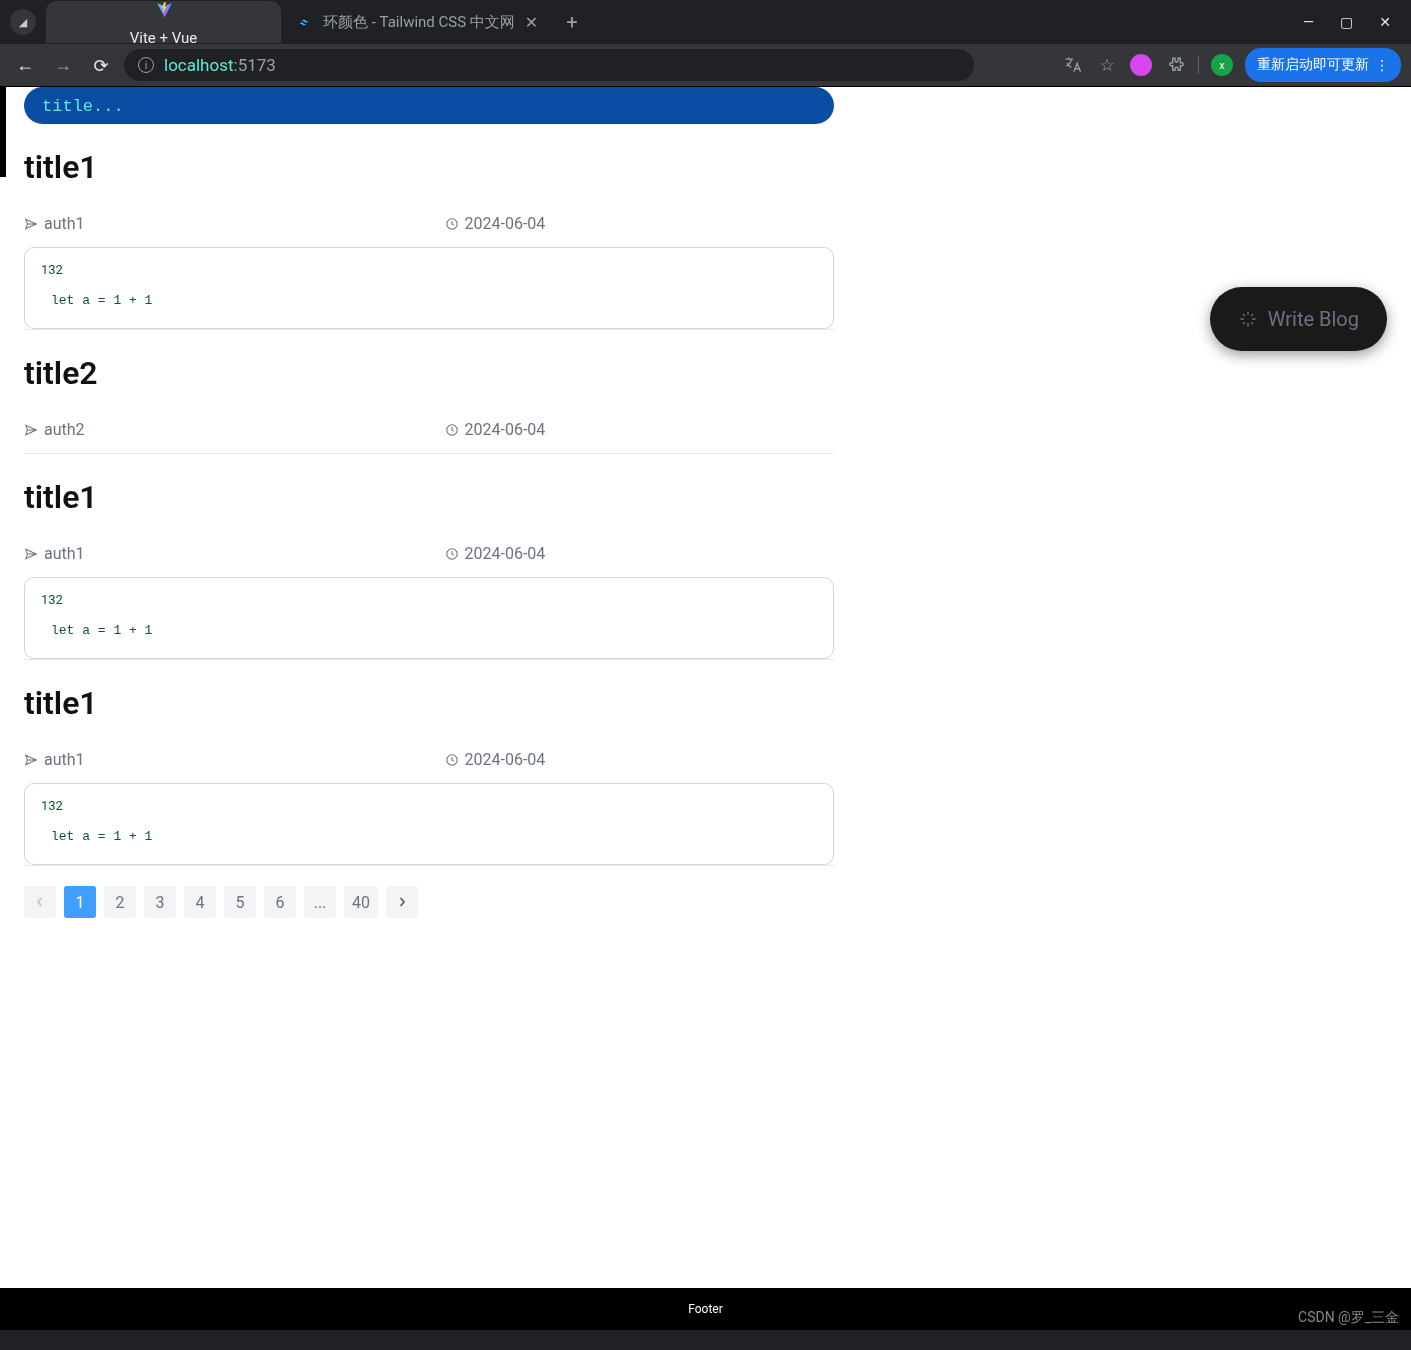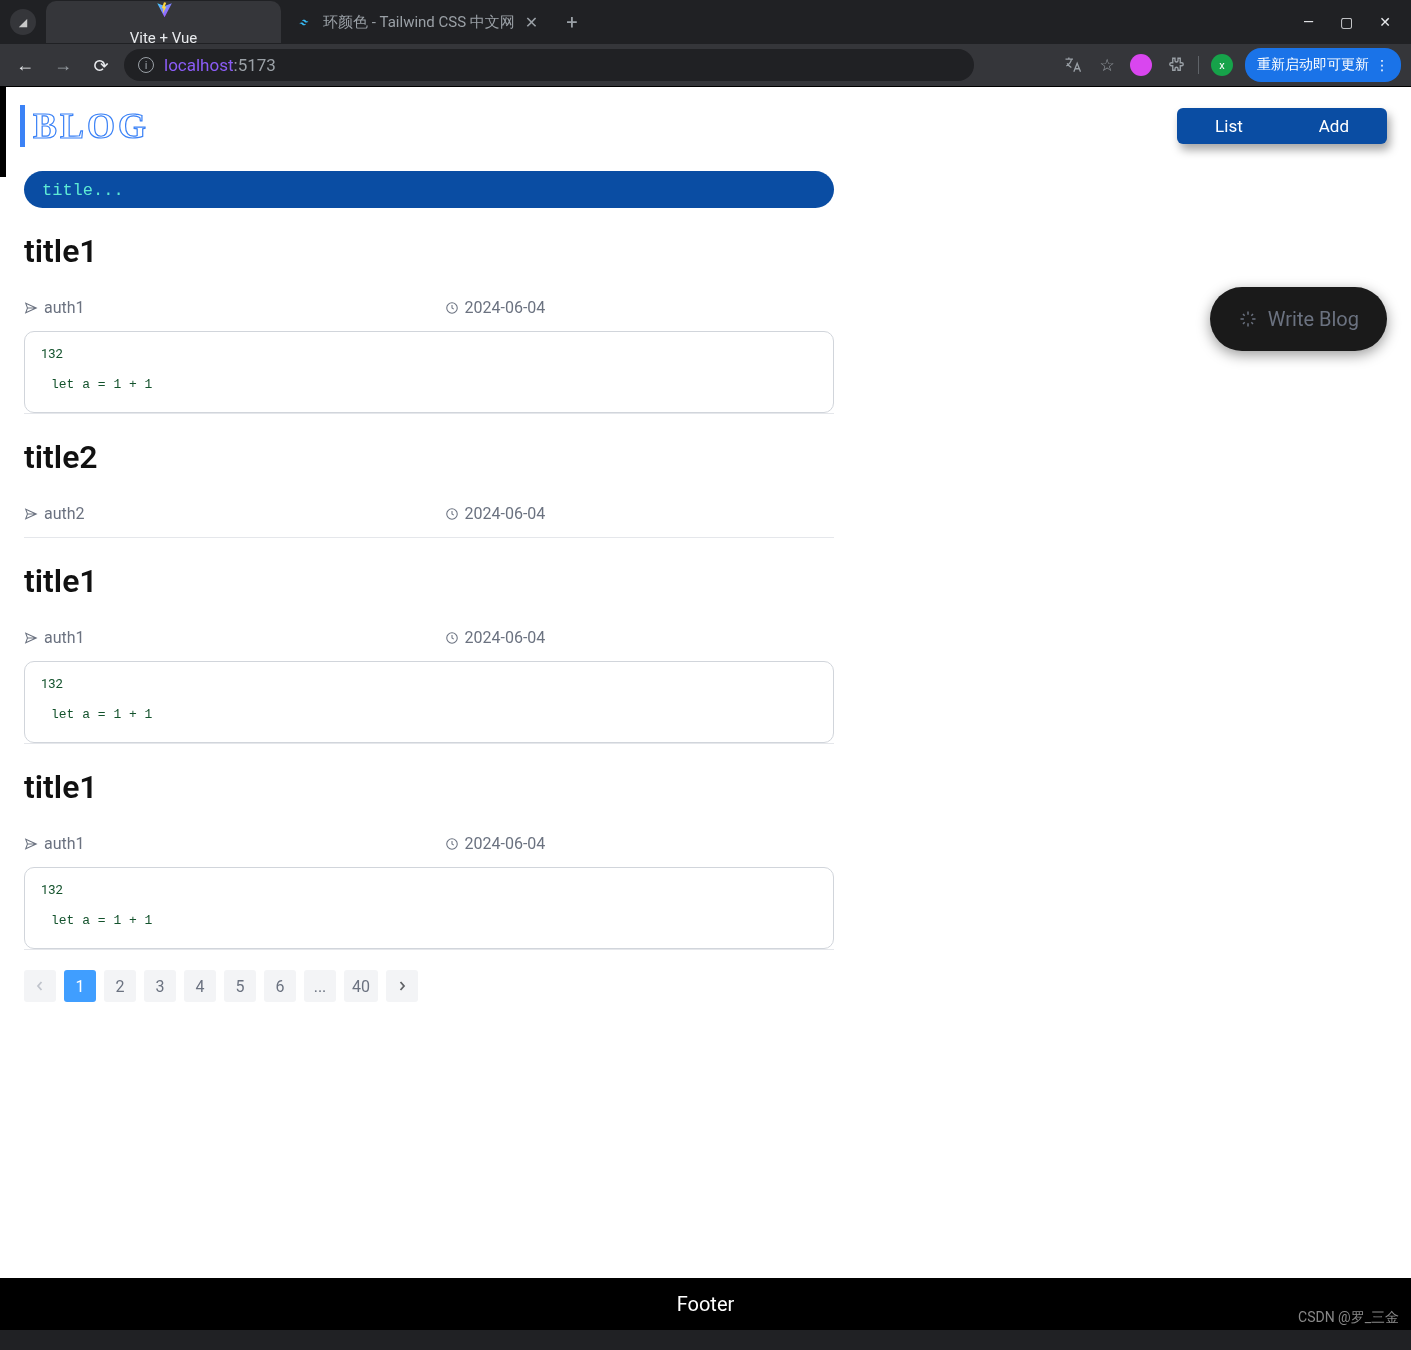--- a/index.html
+++ b/index.html
@@ -16,21 +16,21 @@
 .favicon-vite { width: 18px; height: 18px; }
 .favicon-tw { width: 18px; height: 18px; color:#38bdf8; display:flex;align-items:center;}
 .new-tab { color: #9aa0a6; font-size: 20px; padding: 0 14px; }
 .win-controls { margin-left: auto; display: flex; gap: 26px; padding-right: 20px; color: #e8eaed; font-size: 14px; }
 
 .addr-bar { display: flex; align-items: center; height: 42px; background: #35363a; padding: 0 10px; gap: 8px; }
 .nav-btn { width: 30px; height: 30px; color: #9aa0a6; display:flex;align-items:center;justify-content:center; font-size:18px; }
 .nav-btn.enabled { color: #e8eaed; }
 .url-box { flex: 0 0 850px; display: flex; align-items: center; background: #202124; border-radius: 20px; height: 32px; padding: 0 14px; gap: 10px; color: #e8eaed; font-size: 17px; }
 .url-box .info-icon { width:16px;height:16px;border:1.5px solid #9aa0a6;border-radius:50%;font-size:11px;color:#9aa0a6;display:flex;align-items:center;justify-content:center; }
-.url-host { color: #8b5cf6; }
+.url-host { color: #5eead4; }
 .url-port { color: #9aa0a6; }
 .addr-right { margin-left: auto; display: flex; align-items: center; gap: 12px; }
 .addr-icon { width: 22px; height: 22px; color:#9aa0a6; display:flex;align-items:center;justify-content:center; font-size:17px;}
 .avatar-pink { width:22px;height:22px;border-radius:50%;background:#d946ef;}
 .avatar-x { width:22px;height:22px;border-radius:50%;background:#16a34a;color:#fff;font-size:11px;display:flex;align-items:center;justify-content:center;}
 .relaunch { background:#1a73e8;color:#fff;border-radius:16px;padding:8px 12px;font-size:14px;display:flex;align-items:center;gap:6px;}
 .divider-v { width:1px;height:18px;background:#5f6368;}
 
 
 .page { background: #fff; height: 1244px; position: relative; overflow:hidden; border-top:1px solid #000;}
@@ -54,21 +54,21 @@
 .post-meta { display:flex; gap: 360px; color:#6b7280; font-size: 16px; margin: 28px 0 14px; }
 .post-meta span { display:flex; align-items:center; gap:6px; }
 .post-body { border:1px solid #d1d5db; border-radius:10px; padding: 14px 16px 20px; font-size:13px; color:#14532d; }
 .post-body .code { font-family: "Courier New", monospace; margin-top: 16px; margin-left: 10px; white-space:pre; }
 
 .pagination { display:flex; gap:8px; padding: 20px 0 12px; width:810px;}
 .pg { min-width:32px; height:32px; background:#f3f4f6; color:#6b7280; display:flex;align-items:center;justify-content:center; border-radius:3px; font-size:16px; padding:0 8px;}
 .pg.active { background:#409eff; color:#fff; }
 .pg.arrow { color:#c0c4cc; }
 
-.footer { position:absolute; bottom:0; left:0; right:0; background:#000; color:#fff; text-align:center; padding: 14px 0; font-size:20px; }
+.footer { position:absolute; bottom:0; left:0; right:0; background:#000; color:#fff; text-align:center; padding: 14px 0; font-size:12px; }
 .watermark { position:absolute; right:12px; bottom:3px; color:#888; font-size:14px; }
 
 svg { display:block; }
 </style>
 </head>
 <body>
 
 <div class="browser-chrome">
   <div class="tab-strip">
     <div class="tab-menu-btn">◢</div>
@@ -131,27 +131,20 @@
         </div>
       <div class="relaunch">
         <span>重新启动即可更新</span>
         <span>⋮</span>
       </div>
     </div>
   </div>
 </div>
 
 <div class="page">
-  <div class="header-row">
-    <div class="logo">BLOG</div>
-    <div class="nav-pills">
-      <div class="nav-pill">List</div>
-      <div class="nav-pill">Add</div>
-    </div>
-  </div>
 
   <div class="content">
     <div class="search-pill">
       <input type="text" placeholder="title..." style="">
     </div>
 
     <div id="posts-container">
         <div class="post">
     <div class="post-title">title1</div>
     <div class="post-meta">

